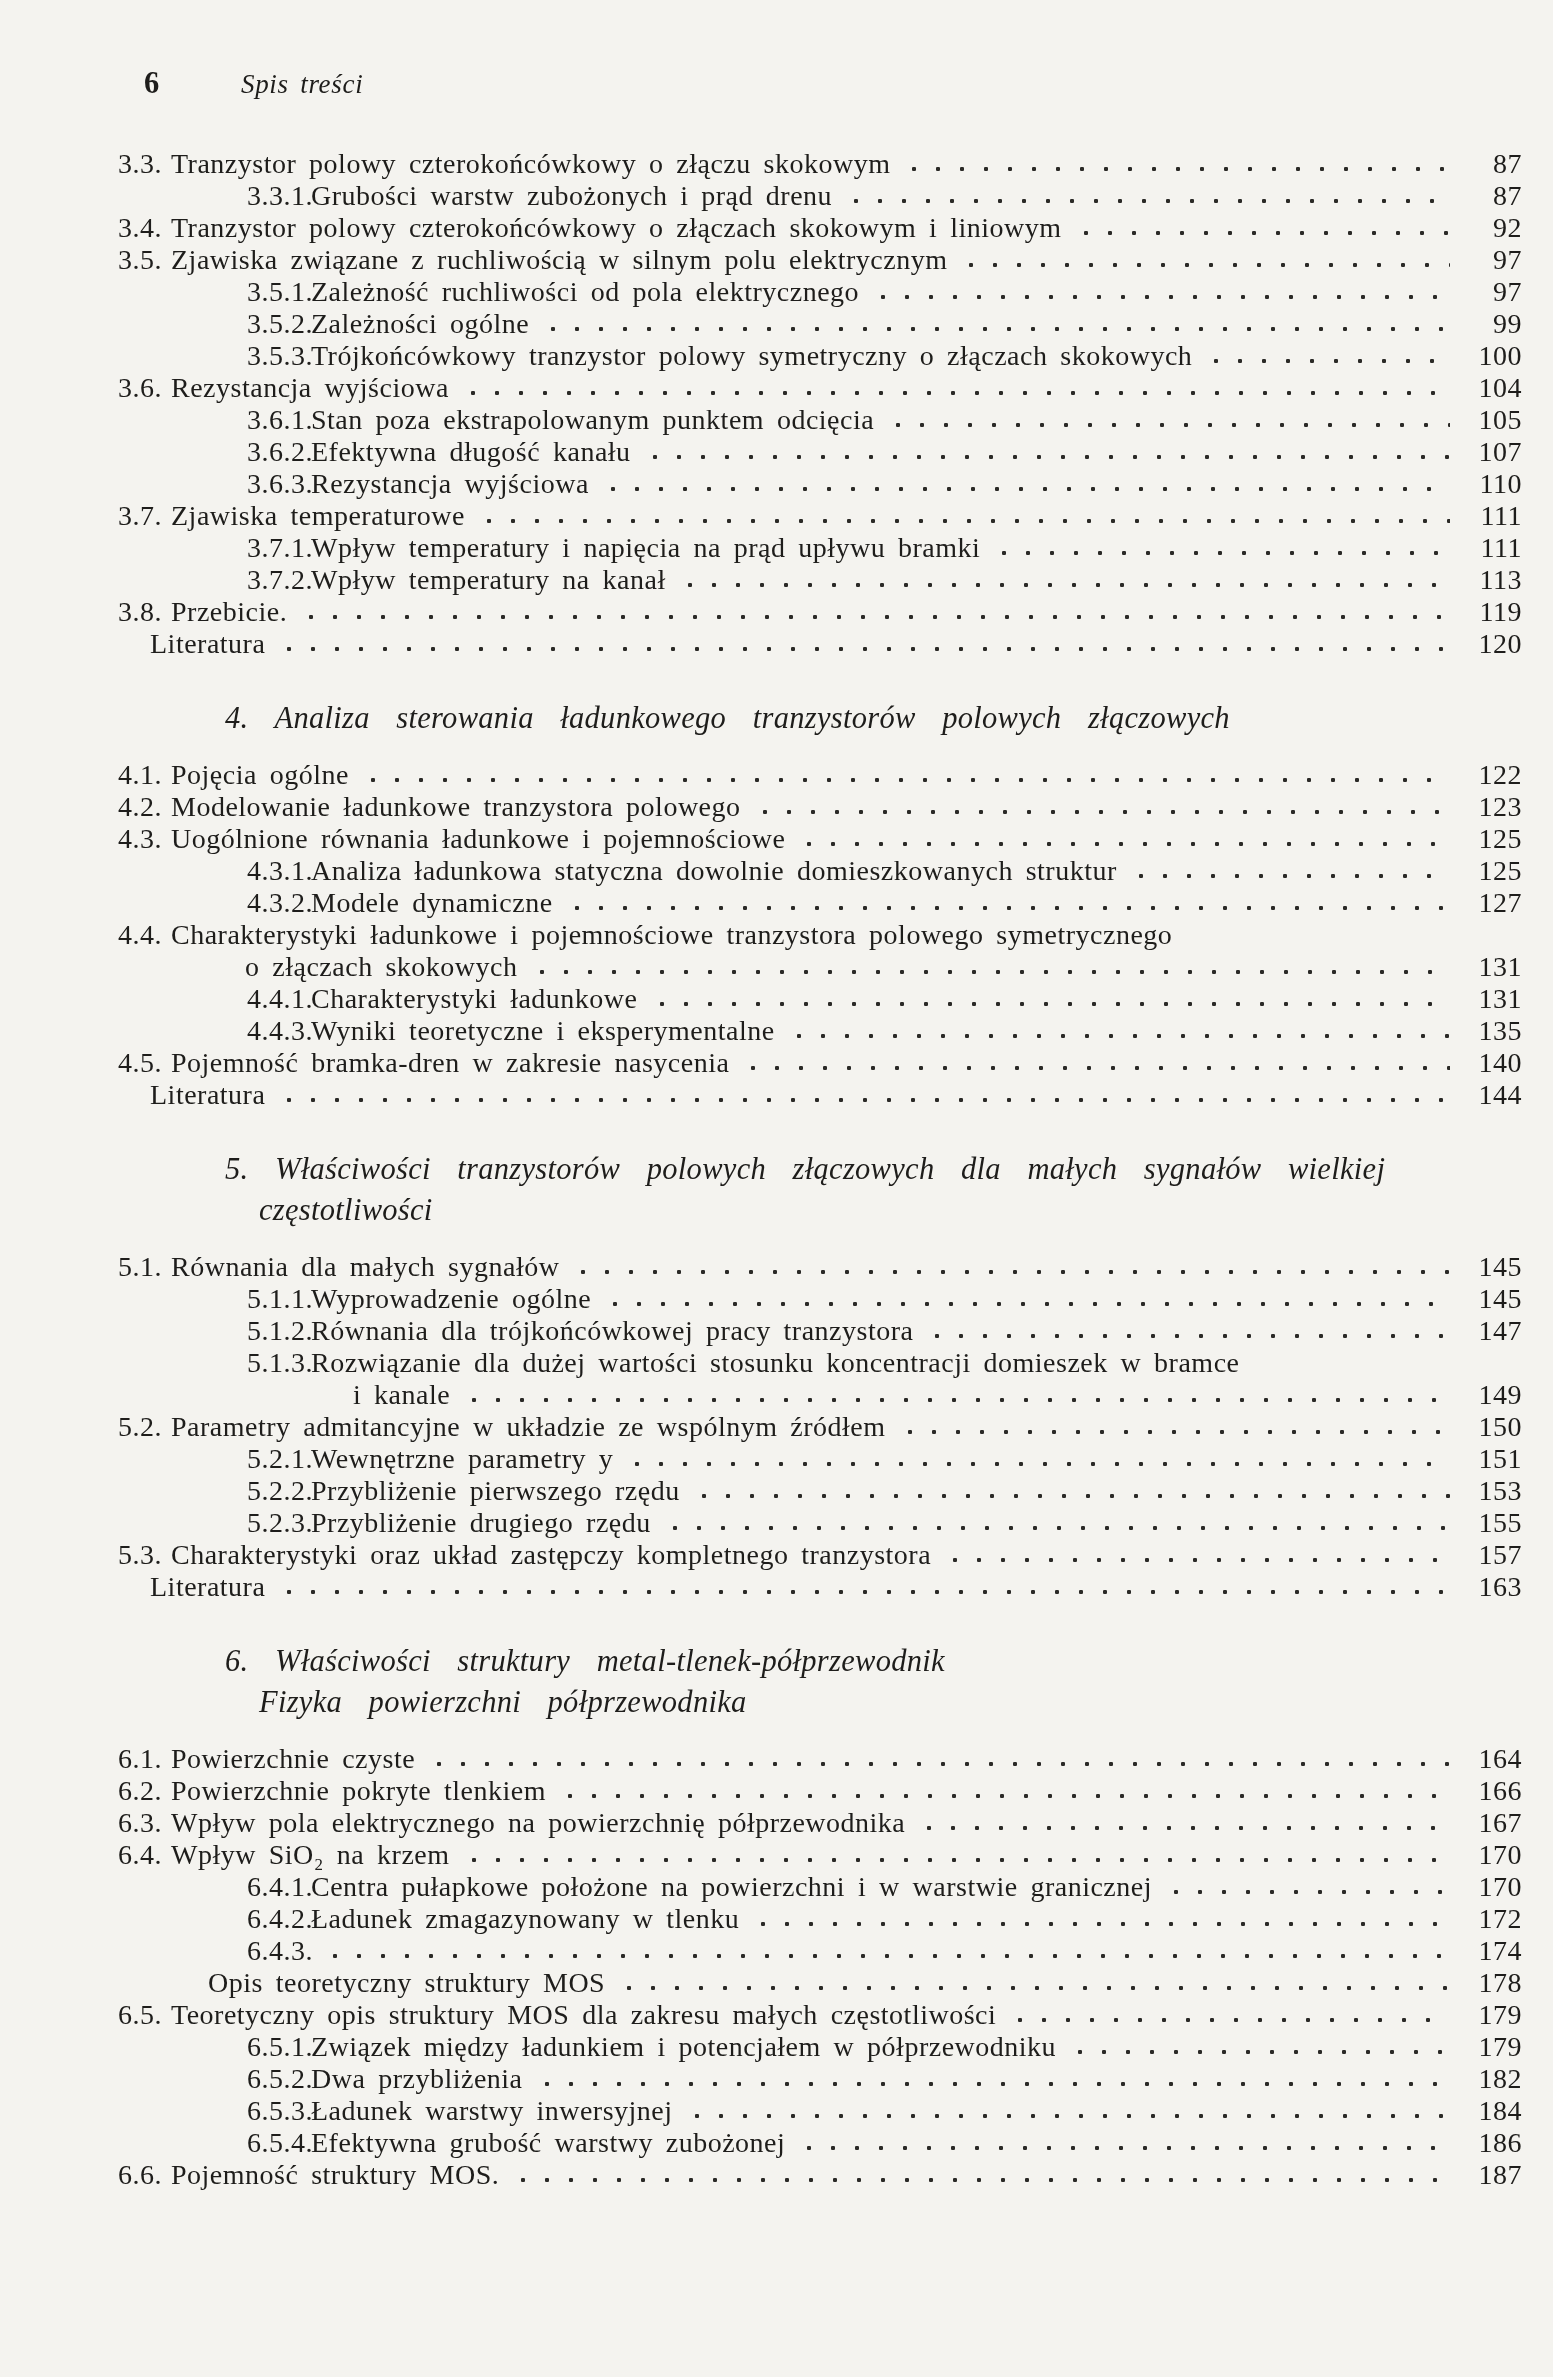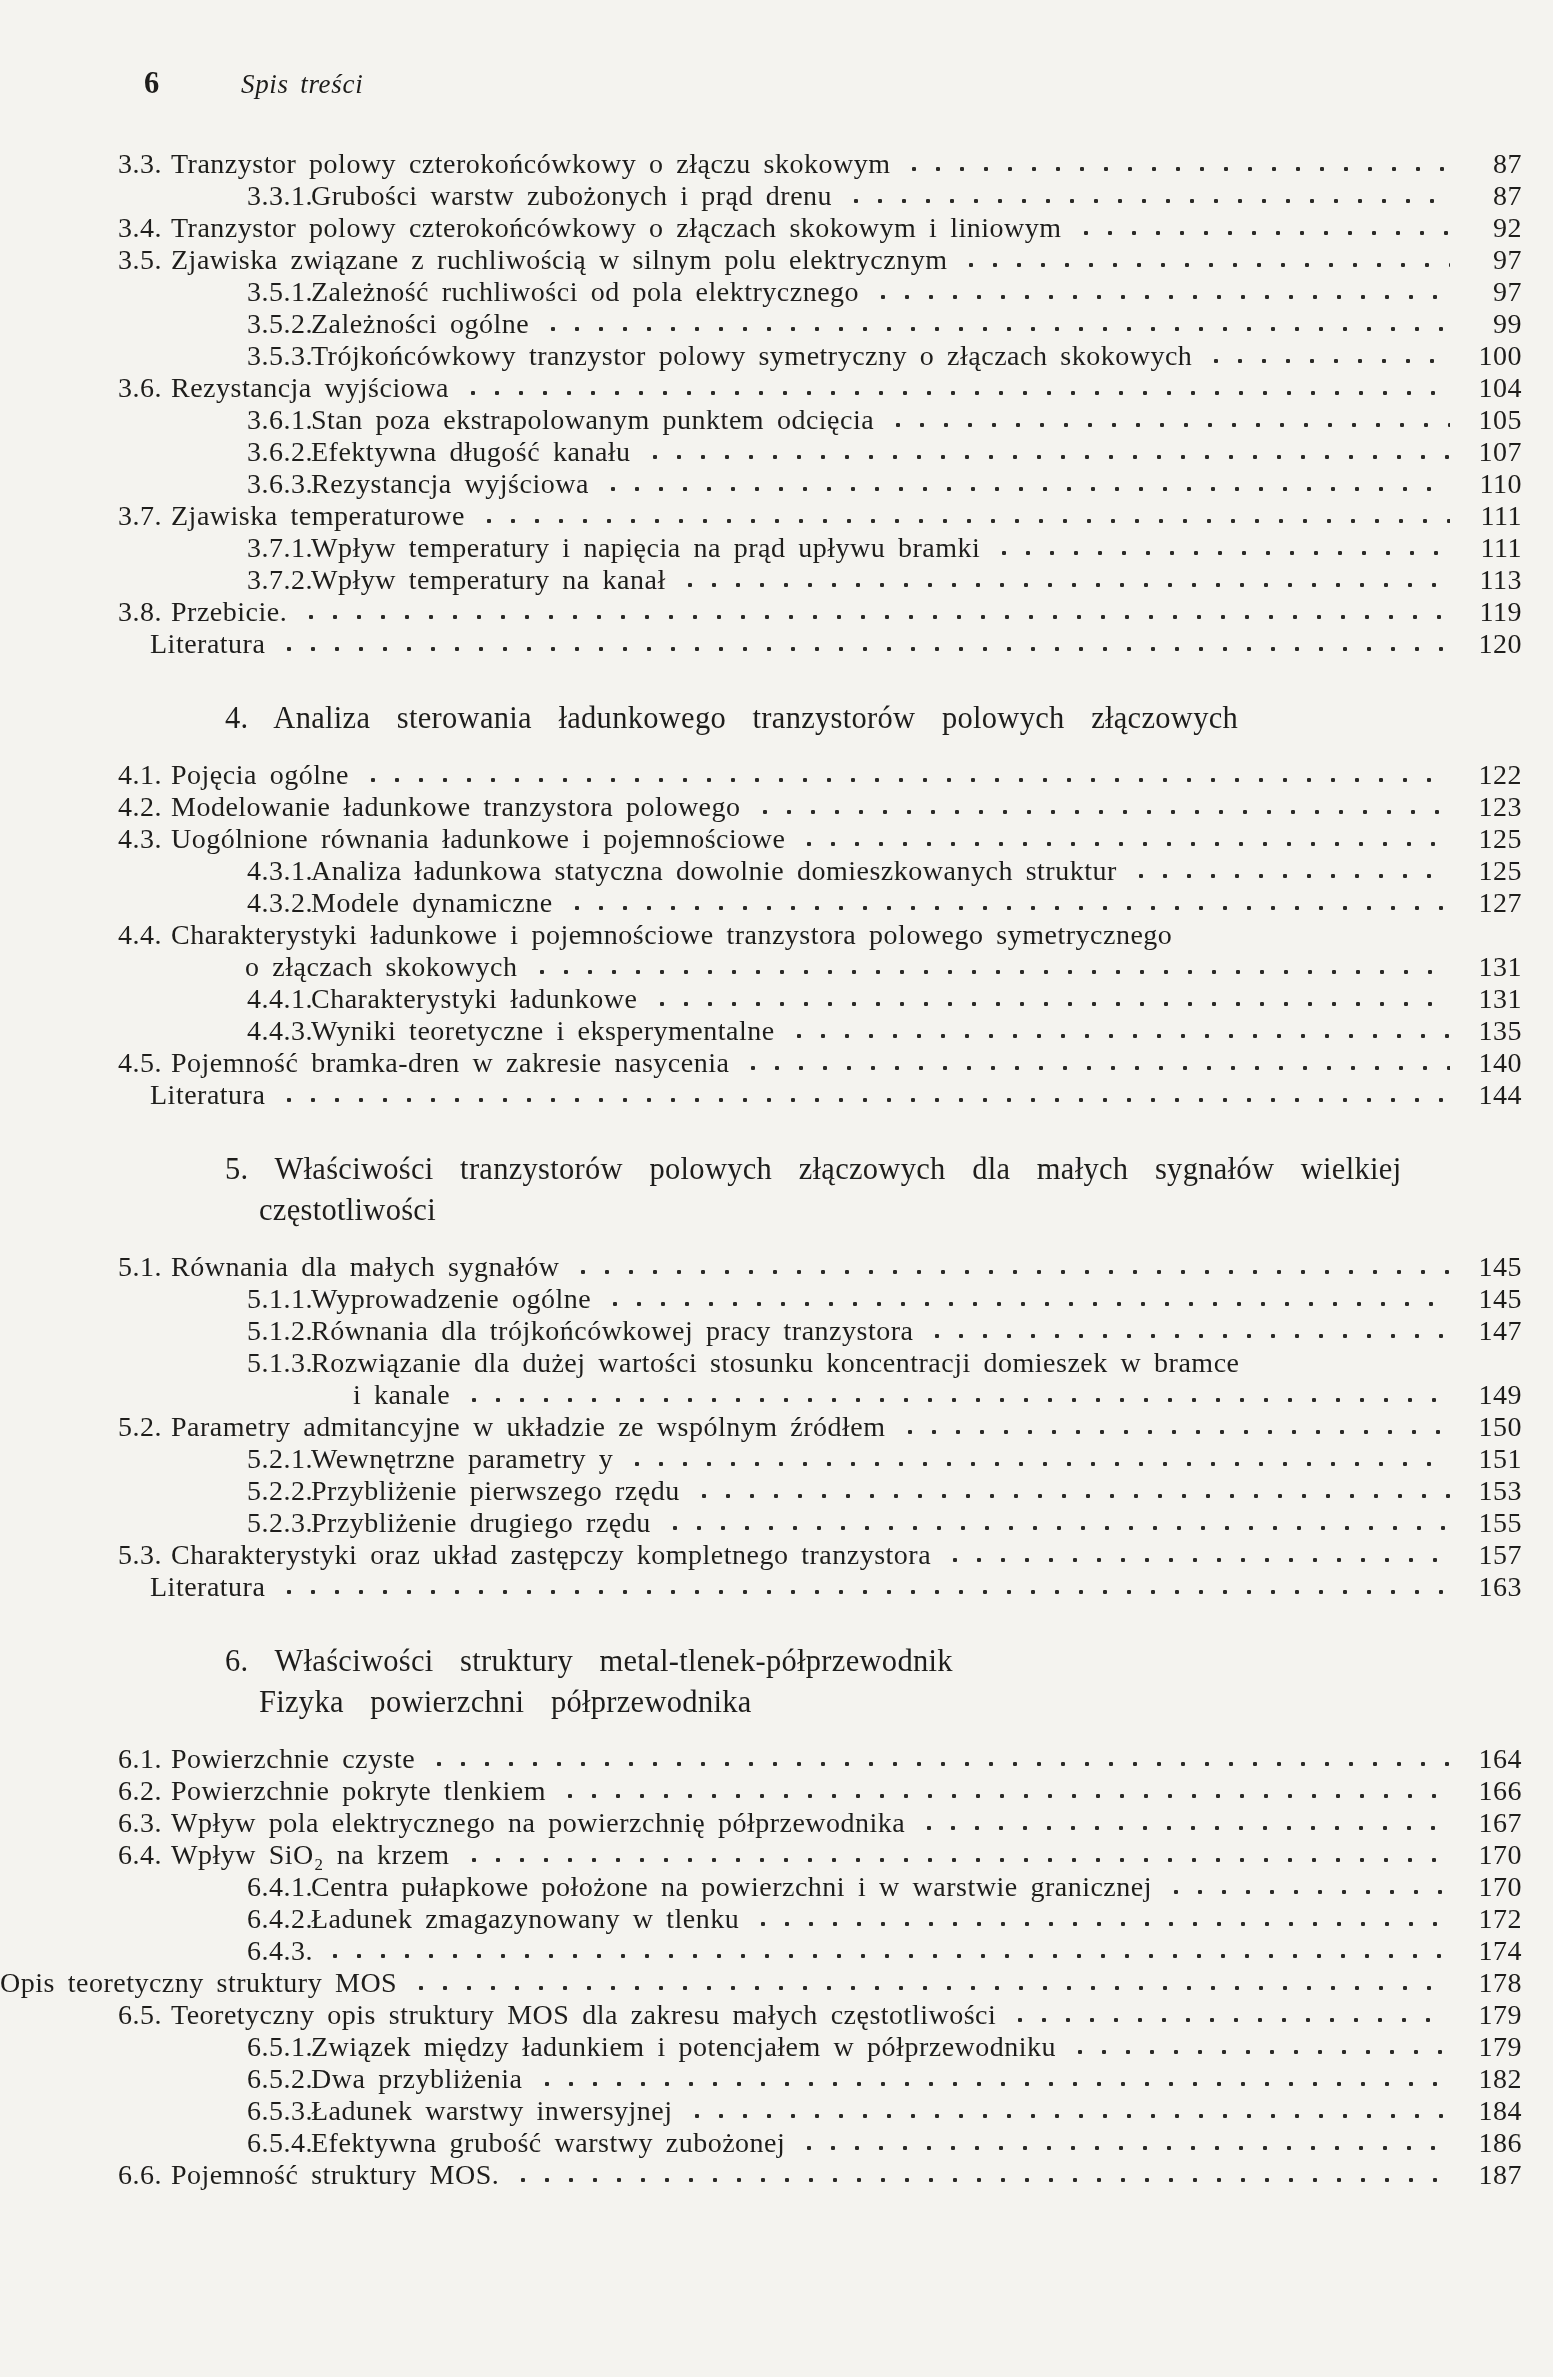--- a/index.html
+++ b/index.html
@@ -36,21 +36,21 @@
     display: flex;
     align-items: baseline;
     line-height: 32px;
     font-size: 28px;
     letter-spacing: 0.5px;
     word-spacing: 5.3px;
   }
   .row-l1   { margin-left: 118px; }
   .row-l2   { margin-left: 247px; }
   .row-l0   { margin-left: 150px; }
-  .row-opis { }
+  .row-opis { margin-left: 208px; }
   .row-cont1{ margin-left: 245px; }
   .row-cont2{ margin-left: 353px; }
 
   .num { flex: 0 0 auto; }
   .num-l1 { width: 53px; }
   .num-l2 { width: 64px; }
 
   .txt { flex: 0 0 auto; white-space: nowrap; }
 
   .leader {
@@ -62,20 +62,21 @@
     background-image: radial-gradient(circle, #2b2a27 2px, rgba(0,0,0,0) 2.4px);
     background-size: 24px 8px;
     background-repeat: repeat-x;
     background-position: left bottom;
   }
 
   .pg { flex: 0 0 auto; min-width: 64px; text-align: right; }
 
   .heading {
     margin: 38px 0 20px 225px;
+    font-style: italic;
     font-size: 30.5px;
     line-height: 41px;
     letter-spacing: 0.3px;
     word-spacing: 18.6px;
   }
   .heading-line { }
   .heading-cont { margin-left: 34px; }
 </style>
 </head>
 <body>

